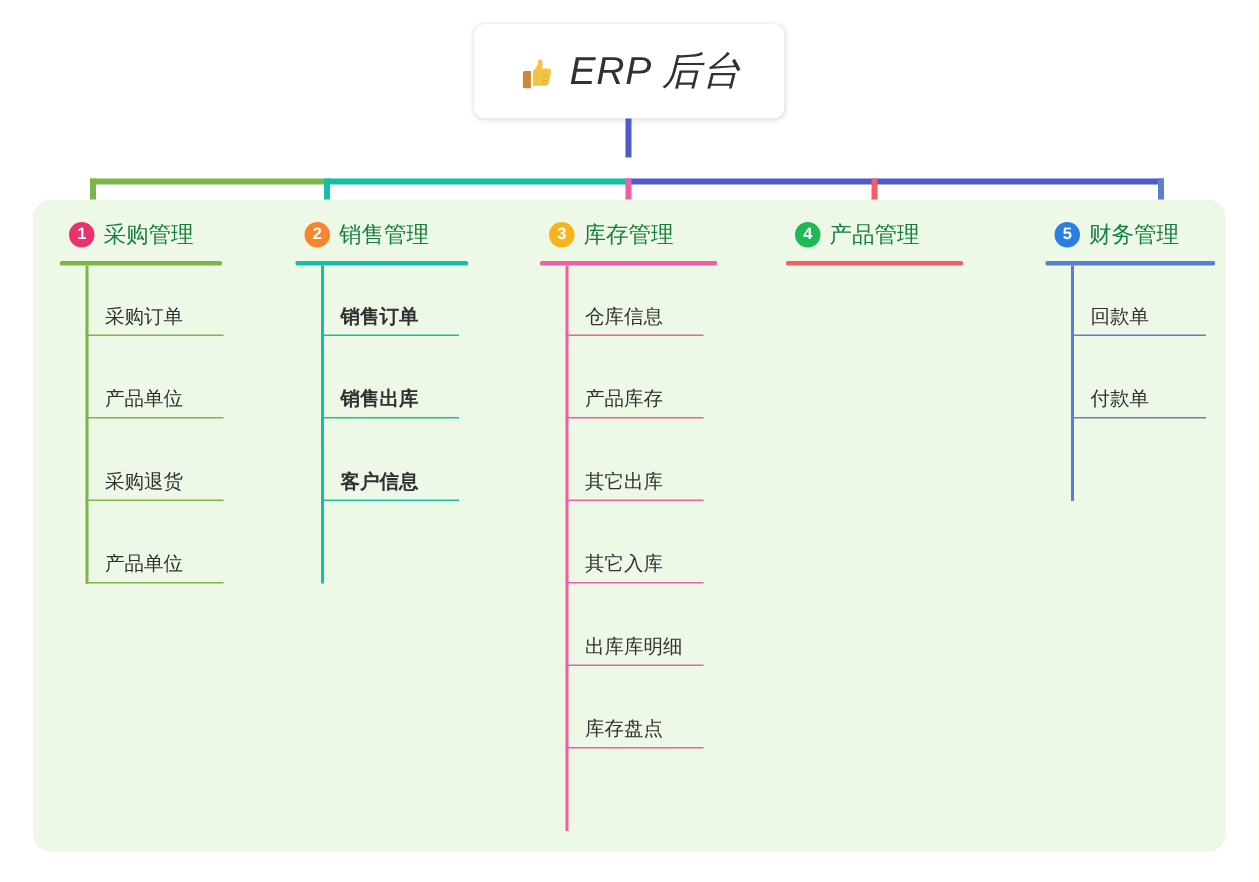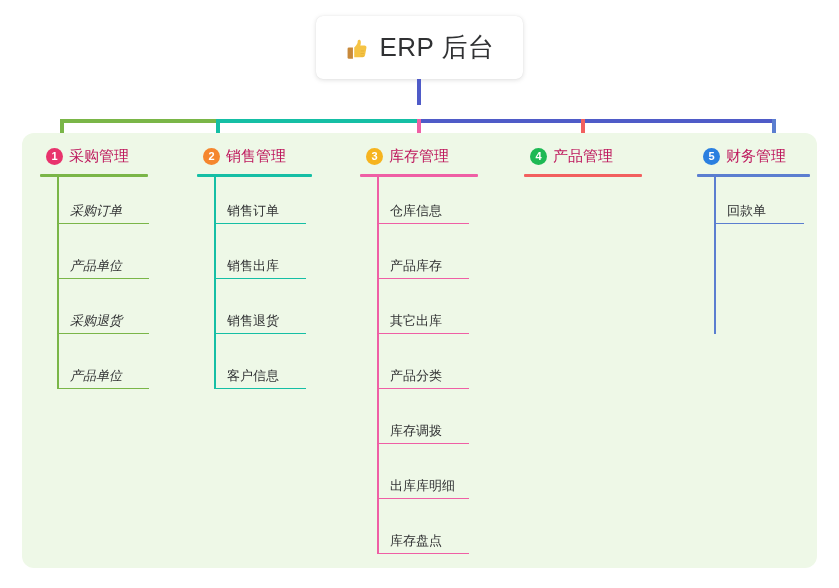--- a/index.html
+++ b/index.html
@@ -10,21 +10,21 @@
     overflow:hidden;
     position:relative;
   }
   #root{position:absolute;left:0;top:0;width:839px;height:588px;}
 
   
   .title-card{
     position:absolute;left:316px;top:16px;width:207px;height:63px;
     background:#ffffff;border-radius:7px;
     box-shadow:0 1px 5px rgba(0,0,0,.13), 0 0 1px rgba(0,0,0,.10);
-    display:flex;align-items:center;justify-content:center;gap:9px;
+    display:flex;align-items:center;justify-content:center;gap:9px;font-style:italic;
   }
   .thumb-icon{display:block;width:26px;height:26px;margin-top:2px;}
   .title-text{
     font-size:26px;color:#303133;letter-spacing:.5px;white-space:nowrap;
   }
 
   
   .ln{position:absolute;}
 
   
@@ -35,21 +35,21 @@
 
   
   .col{position:absolute;top:143px;}
   .col-head{display:flex;align-items:center;gap:6px;height:26px;padding-left:6px;}
   .badge{
     width:17px;height:17px;border-radius:50%;
     display:flex;align-items:center;justify-content:center;
     color:#ffffff;font-size:11px;line-height:1;font-weight:bold;
     flex:0 0 auto;
   }
-  .col-title{font-size:15px;color:#be185d;white-space:nowrap;}
+  .col-title{font-size:15px;color:#15803d;white-space:nowrap;}
   .head-rule{height:3px;border-radius:1px;margin-top:5px;}
 
   .items{position:relative;margin-top:0;}
   .spine{position:absolute;left:17px;top:0;width:2px;}
   .item{
     position:relative;height:55px;
   }
   .item-label{
     position:absolute;left:30px;bottom:12px;
     font-size:13px;color:#303133;white-space:nowrap;
@@ -86,21 +86,21 @@
 
   <div class="panel"></div>
 
   <div id="columns">
       <div class="col" style="left: 40px;">
         <div class="col-head">
           <span class="badge" style="background: rgb(232, 51, 109);">1</span>
           <span class="col-title">采购管理</span>
         </div>
         <div class="head-rule" style="background: rgb(122, 182, 72); width: 108px;"></div>
-        <div class="items" style="height: 220px; font-style: italic;">
+        <div class="items" style="height: 220px;">
           <div class="spine" style="background: rgb(122, 182, 72); height: 212px;"></div>
           <div class="item">
             <span class="item-label">采购订单</span>
             <div class="item-rule" style="background: rgb(122, 182, 72); width: 92px;"></div>
           </div>
           <div class="item">
             <span class="item-label">产品单位</span>
             <div class="item-rule" style="background: rgb(122, 182, 72); width: 92px;"></div>
           </div>
           <div class="item">
@@ -112,32 +112,28 @@
             <div class="item-rule" style="background: rgb(122, 182, 72); width: 92px;"></div>
           </div>
         </div>
       </div>
       <div class="col" style="left: 197px;">
         <div class="col-head">
           <span class="badge" style="background: rgb(245, 134, 46);">2</span>
           <span class="col-title">销售管理</span>
         </div>
         <div class="head-rule" style="background: rgb(21, 191, 165); width: 115px;"></div>
-        <div class="items" style="height: 220px;">
+        <div class="items" style="height: 220px; font-weight: bold;">
           <div class="spine" style="background: rgb(21, 191, 165); height: 212px;"></div>
           <div class="item">
             <span class="item-label">销售订单</span>
             <div class="item-rule" style="background: rgb(21, 191, 165); width: 92px;"></div>
           </div>
           <div class="item">
             <span class="item-label">销售出库</span>
-            <div class="item-rule" style="background: rgb(21, 191, 165); width: 92px;"></div>
-          </div>
-          <div class="item">
-            <span class="item-label">销售退货</span>
             <div class="item-rule" style="background: rgb(21, 191, 165); width: 92px;"></div>
           </div>
           <div class="item">
             <span class="item-label">客户信息</span>
             <div class="item-rule" style="background: rgb(21, 191, 165); width: 92px;"></div>
           </div>
         </div>
       </div>
       <div class="col" style="left: 360px;">
         <div class="col-head">
@@ -153,25 +149,21 @@
           </div>
           <div class="item">
             <span class="item-label">产品库存</span>
             <div class="item-rule" style="background: rgb(239, 95, 165); width: 92px;"></div>
           </div>
           <div class="item">
             <span class="item-label">其它出库</span>
             <div class="item-rule" style="background: rgb(239, 95, 165); width: 92px;"></div>
           </div>
           <div class="item">
-            <span class="item-label">产品分类</span>
-            <div class="item-rule" style="background: rgb(239, 95, 165); width: 92px;"></div>
-          </div>
-          <div class="item">
-            <span class="item-label">库存调拨</span>
+            <span class="item-label">其它入库</span>
             <div class="item-rule" style="background: rgb(239, 95, 165); width: 92px;"></div>
           </div>
           <div class="item">
             <span class="item-label">出库库明细</span>
             <div class="item-rule" style="background: rgb(239, 95, 165); width: 92px;"></div>
           </div>
           <div class="item">
             <span class="item-label">库存盘点</span>
             <div class="item-rule" style="background: rgb(239, 95, 165); width: 92px;"></div>
           </div>
@@ -189,17 +181,21 @@
           <span class="badge" style="background: rgb(42, 127, 224);">5</span>
           <span class="col-title">财务管理</span>
         </div>
         <div class="head-rule" style="background: rgb(91, 126, 208); width: 113px;"></div>
         <div class="items" style="height: 165px;">
           <div class="spine" style="background: rgb(91, 126, 208); height: 157px;"></div>
           <div class="item">
             <span class="item-label">回款单</span>
             <div class="item-rule" style="background: rgb(91, 126, 208); width: 90px;"></div>
           </div>
+          <div class="item">
+            <span class="item-label">付款单</span>
+            <div class="item-rule" style="background: rgb(91, 126, 208); width: 90px;"></div>
+          </div>
         </div>
       </div>
     </div>
 
 </div>
 
 </body></html>

